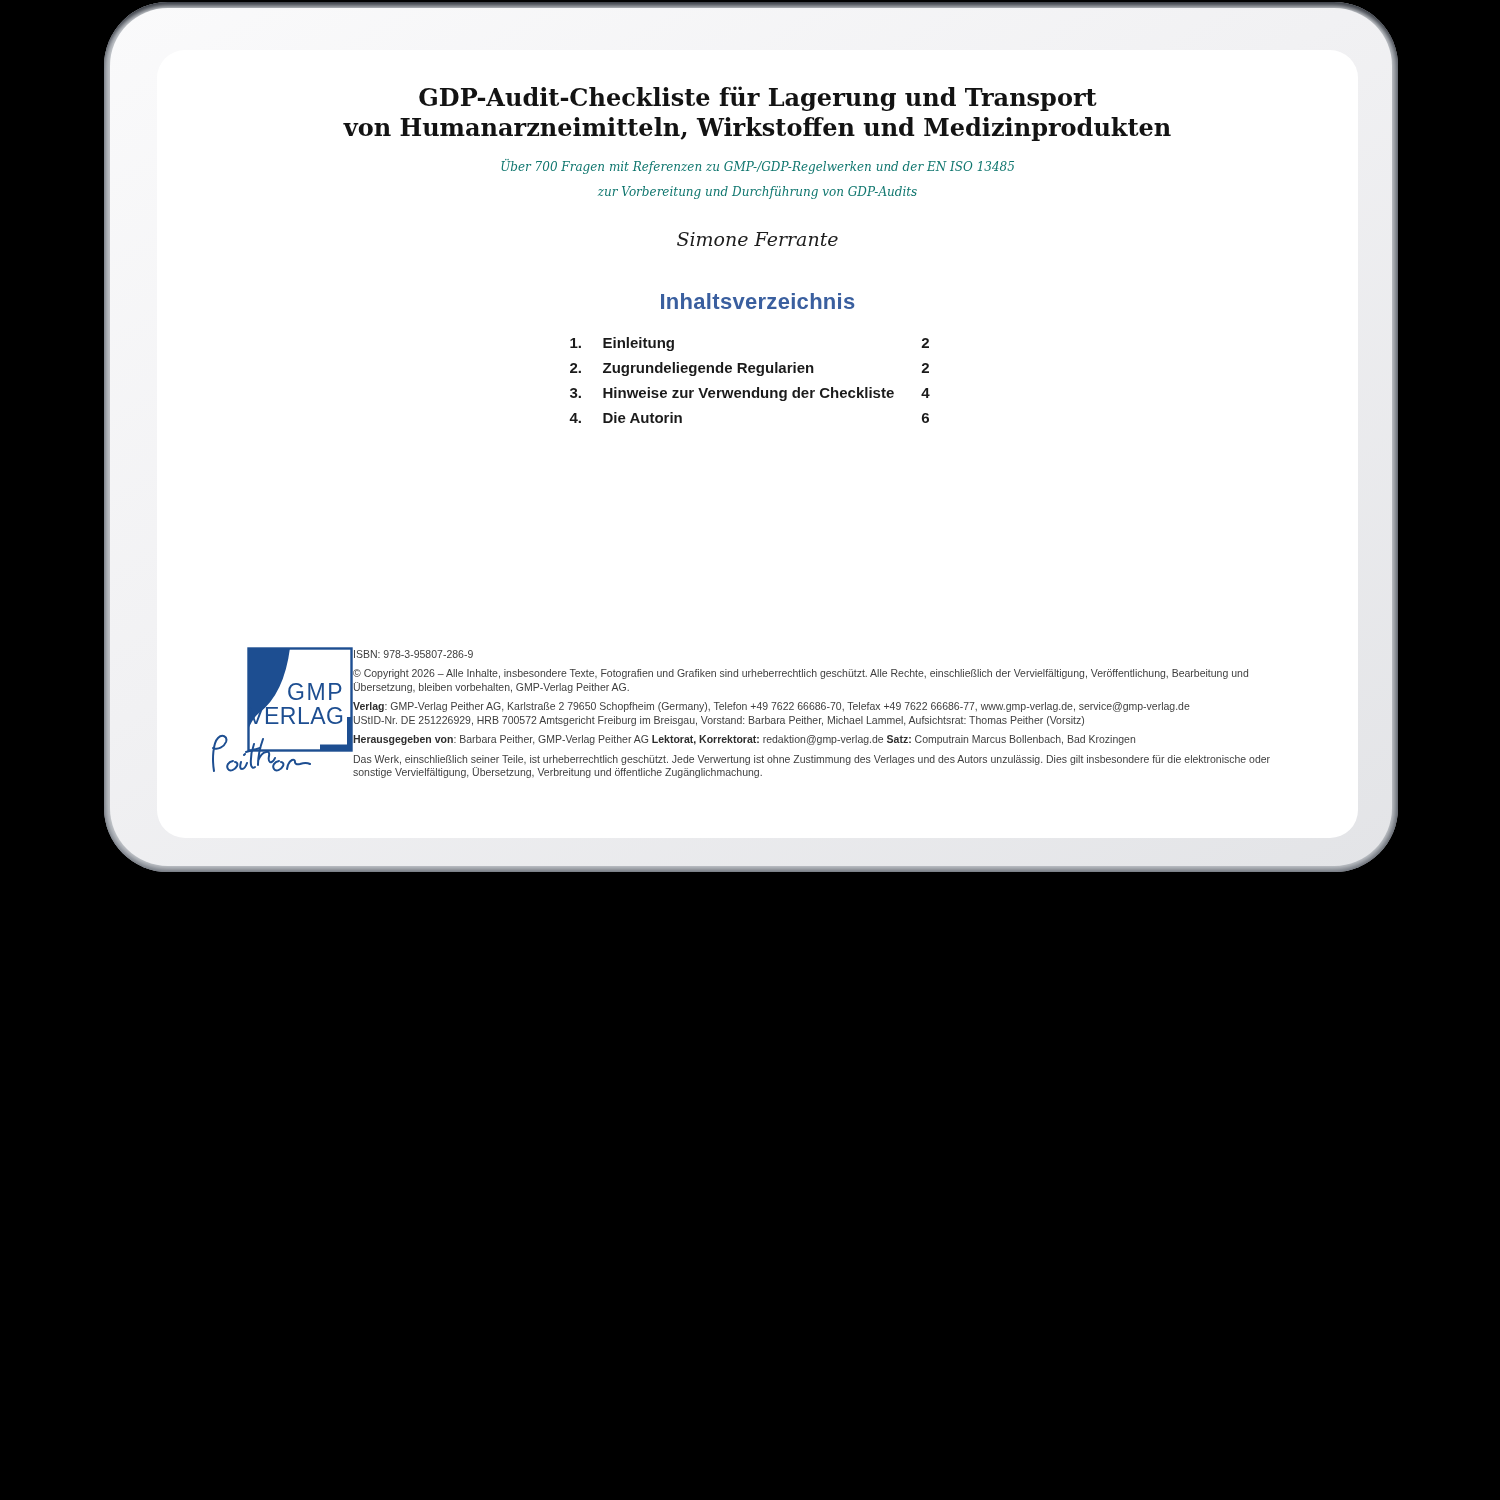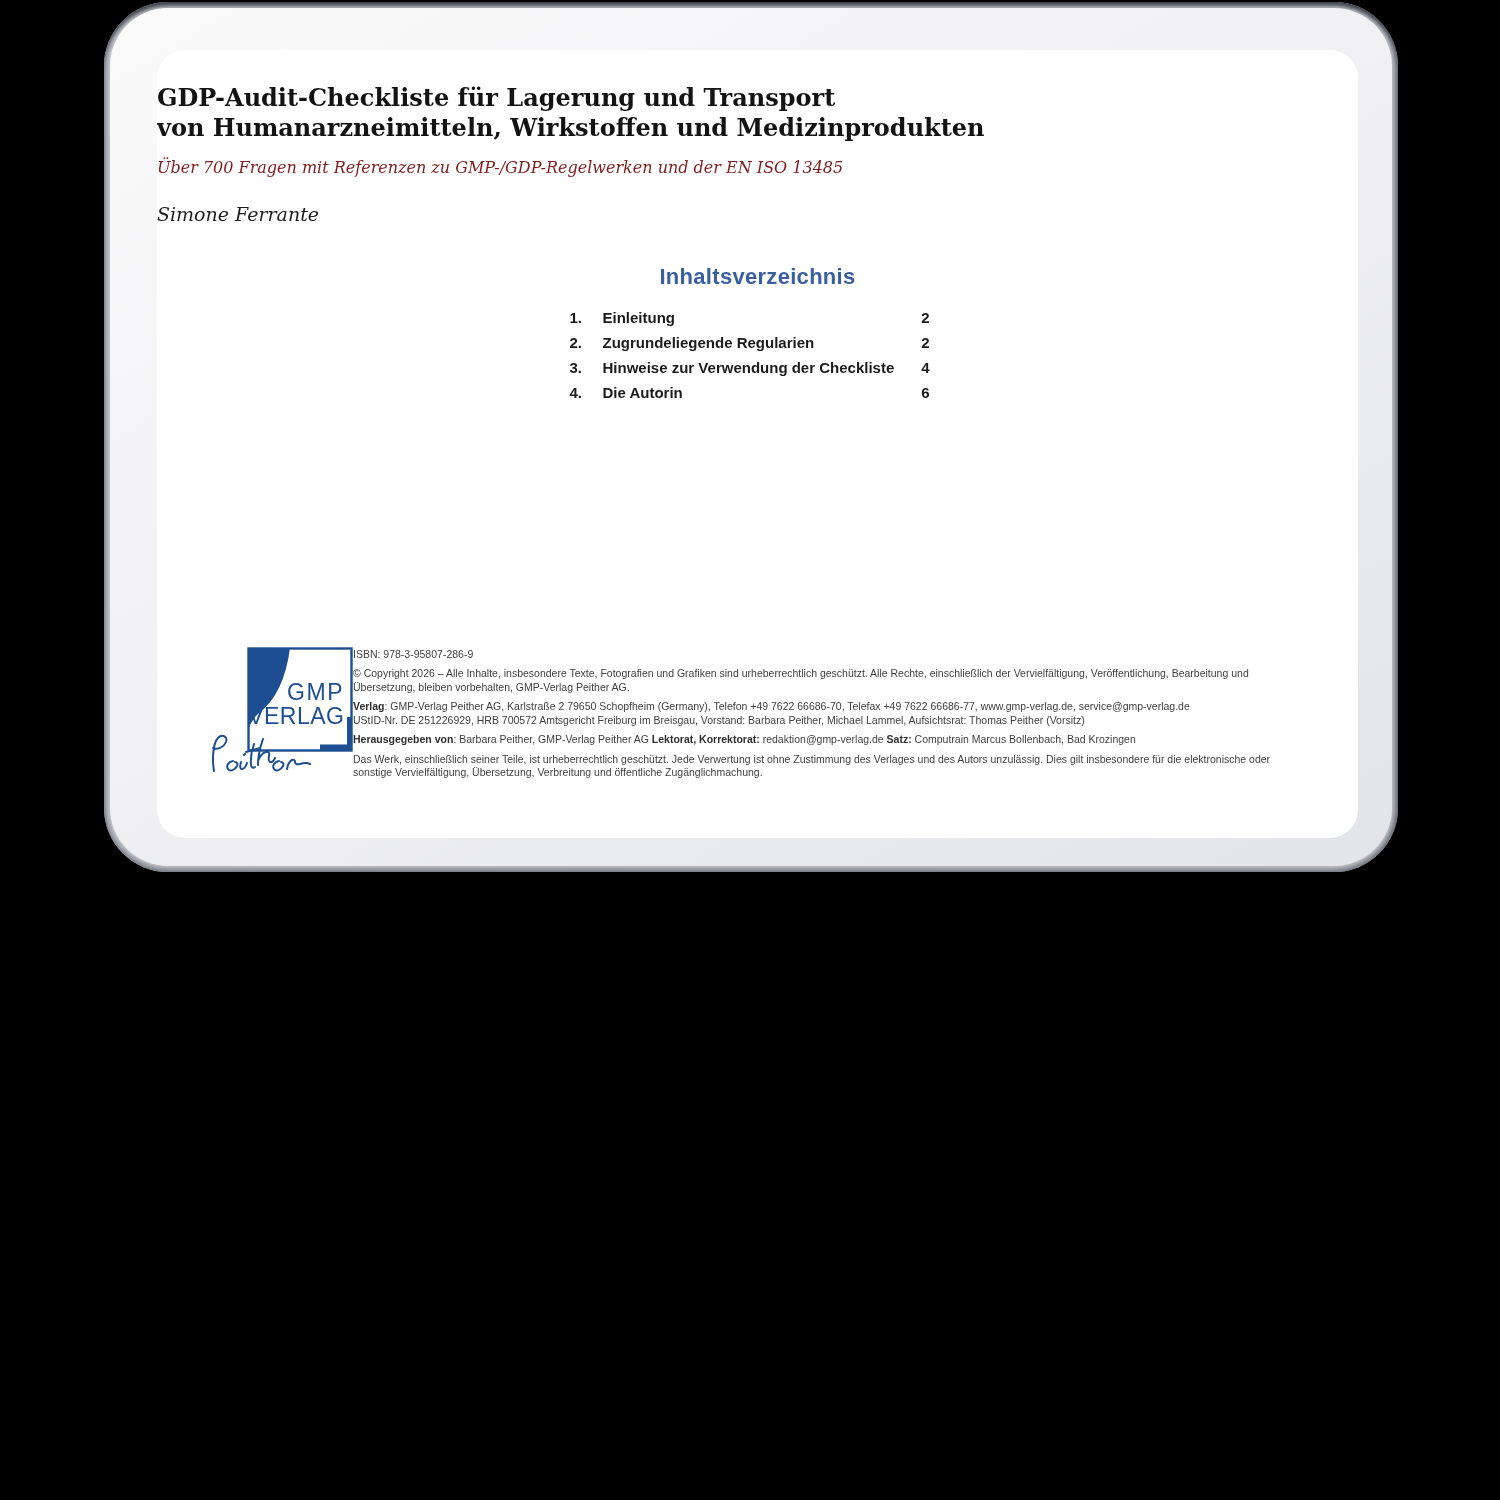--- a/index.html
+++ b/index.html
@@ -24,28 +24,28 @@
     position:absolute; left:6px; top:6px; right:6px; bottom:6px;
     border-radius:58px;
     background:linear-gradient(150deg,#fafafb 0%,#f1f1f3 45%,#e3e4e7 100%);
   }
   .screen {
     position:absolute; left:47px; top:42px; width:1201px; height:788px;
     border-radius:28px; background:#ffffff; overflow:hidden;
   }
 
   
-  .doc-head { padding-top:33px; text-align:left; }
+  .doc-head { padding-top:33px; text-align:center; }
   .doc-title {
     font-family:"DejaVu Serif", serif; font-weight:bold;
     font-size:24px; line-height:30px; color:#131313; margin:0;
   }
   .doc-subtitle {
     margin-top:12px; font-family:"DejaVu Serif", serif; font-style:italic;
-    font-size:16px; line-height:25px; color:#7f1d1d;
+    font-size:12px; line-height:25px; color:#0f766e;
   }
   .doc-author {
     margin-top:23px; font-family:"DejaVu Serif", serif; font-style:italic;
     font-size:19px; color:#1d1d1d;
   }
 
   
   .toc-heading {
     margin-top:39px; text-align:center;
     font-weight:bold; font-size:22px; color:#3a5f9f; letter-spacing:.3px;
@@ -81,20 +81,21 @@
   <div class="tablet-body">
     <div class="screen">
 
       <div class="doc-head">
         <h1 class="doc-title">
           <span>GDP-Audit-Checkliste für Lagerung und Transport</span><br>
           <span>von Humanarzneimitteln, Wirkstoffen und Medizinprodukten</span>
         </h1>
         <div class="doc-subtitle">
           <span>Über 700 Fragen mit Referenzen zu GMP-/GDP-Regelwerken und der EN ISO 13485</span><br>
+          <span>zur Vorbereitung und Durchführung von GDP-Audits</span>
         </div>
         <div class="doc-author">Simone Ferrante</div>
       </div>
 
       <div class="toc-heading">Inhaltsverzeichnis</div>
       <div class="toc">
         <div class="toc-row">
           <span class="toc-num">1.</span>
           <span class="toc-label">Einleitung</span>
           <span class="toc-page">2</span>

